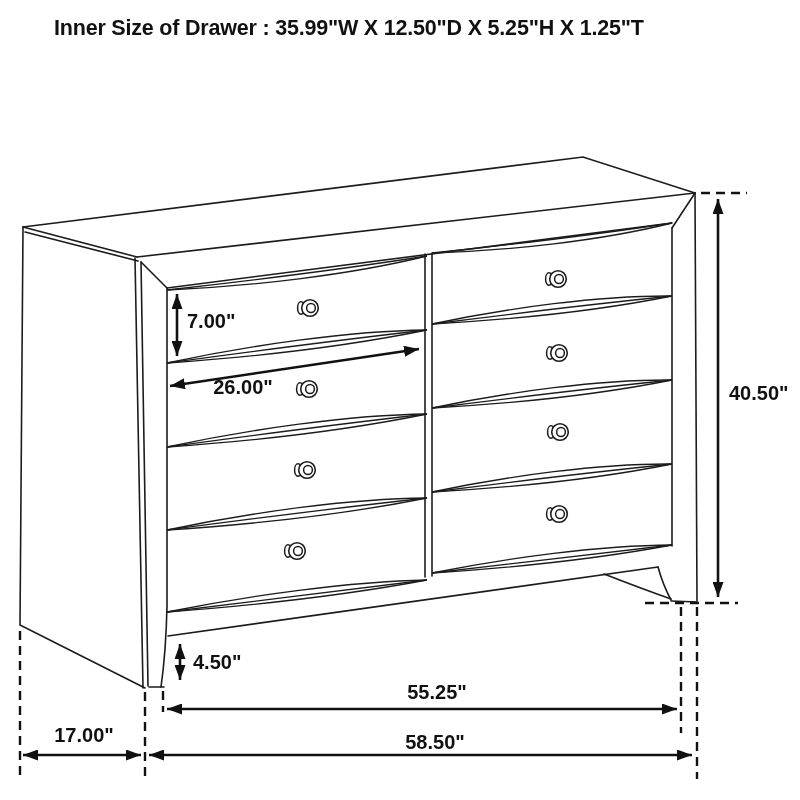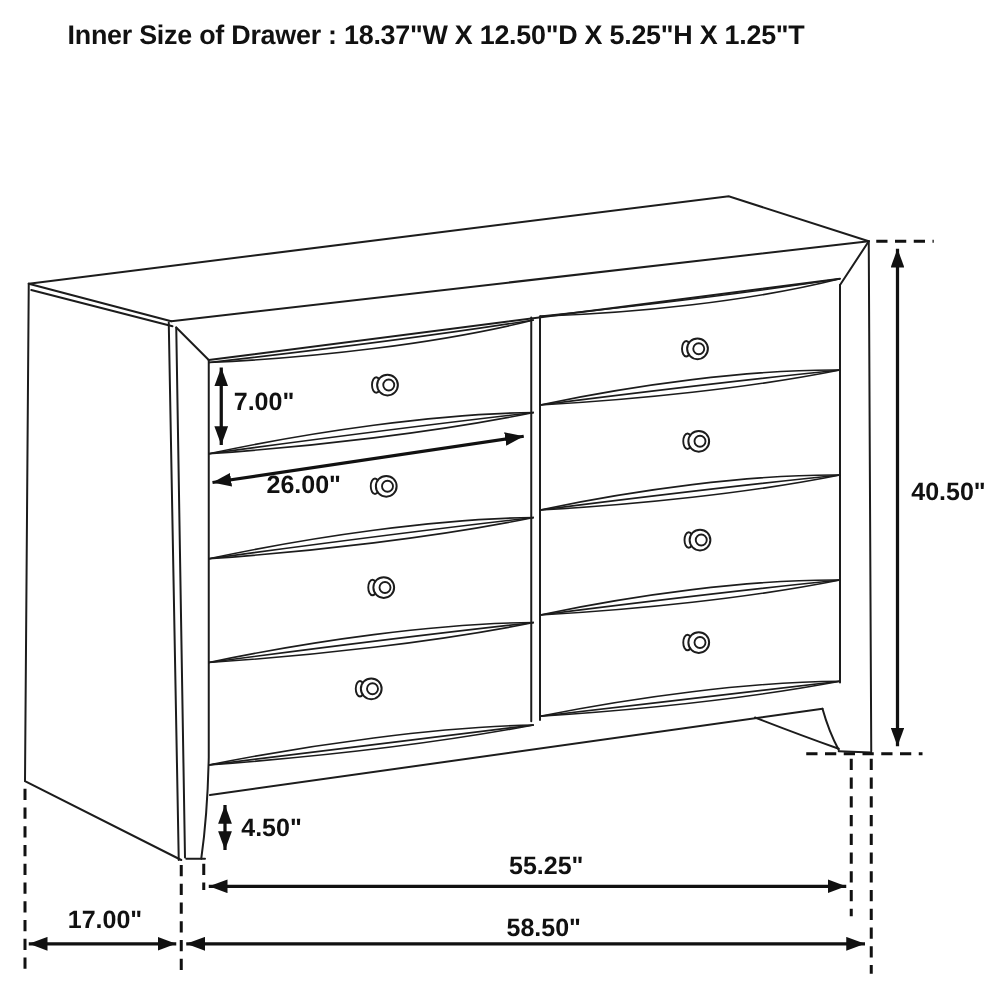--- a/index.html
+++ b/index.html
@@ -10,21 +10,21 @@
   svg text{font-family:"Liberation Sans",sans-serif;font-weight:bold;fill:#111;}
   .furn{stroke:#1c1c1c;stroke-width:1.6;fill:none;stroke-linecap:round;}
   .lens{stroke:#1c1c1c;stroke-width:1.3;fill:none;}
   .dim{stroke:#111;stroke-width:2.6;fill:none;}
   .dash{stroke:#111;stroke-width:2.4;fill:none;stroke-dasharray:9 6;}
 </style>
 </head>
 <body>
 
 <div id="stage">
-  <div id="diagram-title">Inner Size of Drawer : 18.37"W X 12.50"D X 5.25"H X 1.25"T</div>
+  <div id="diagram-title">Inner Size of Drawer : 35.99"W X 12.50"D X 5.25"H X 1.25"T</div>
 
   <svg width="800" height="800" viewBox="0 0 800 800">
     <defs>
       <marker id="ah" viewBox="0 0 15 11" refX="15" refY="5.5" markerWidth="15" markerHeight="11" orient="auto-start-reverse" markerUnits="userSpaceOnUse">
         <path d="M0,0 L15,5.5 L0,11 Z" fill="#111"></path>
       </marker>
     </defs>
 
     <g>
 

